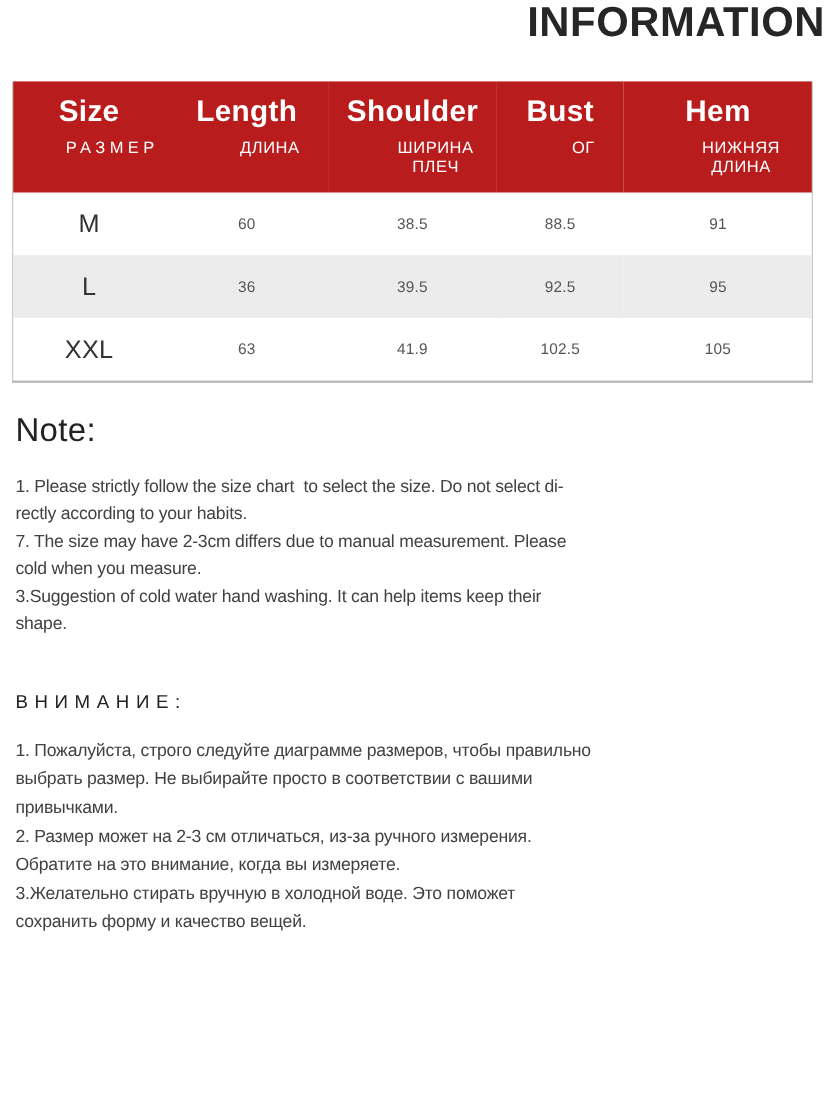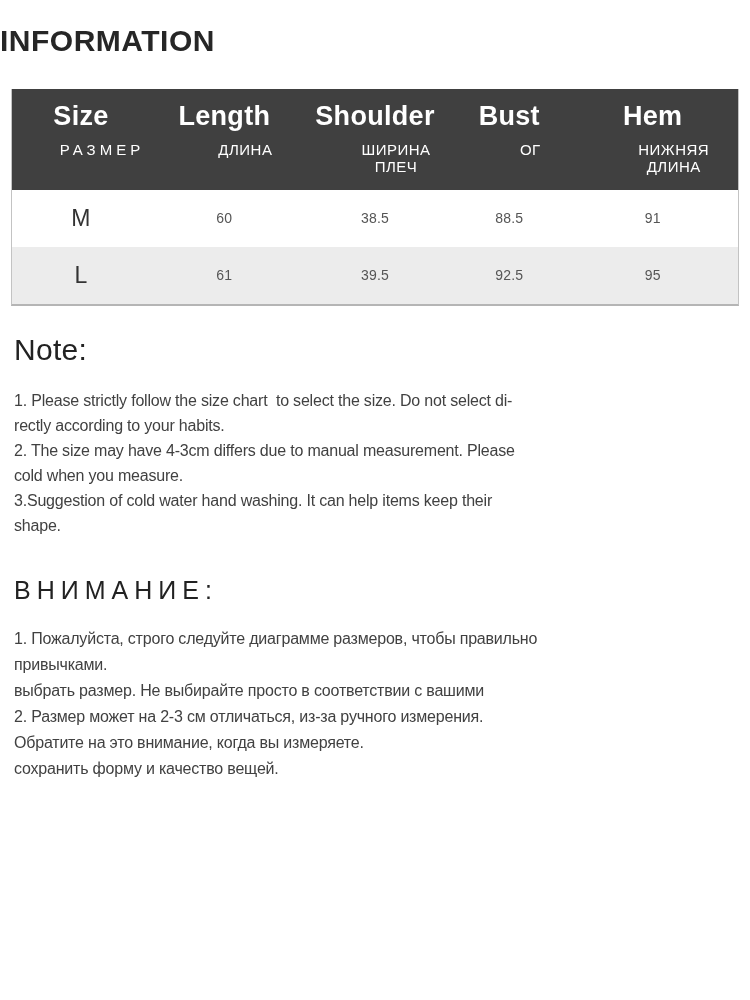--- a/index.html
+++ b/index.html
@@ -7,40 +7,40 @@
     position: relative;
     width: 750px;
     height: 1000px;
     overflow: hidden;
     background: #ffffff;
     font-family: "Liberation Sans", sans-serif;
     color: #2b2b2b;
   }
   .title {
     margin: 0;
-    padding-top: 24px;
-    text-align: left;
-    font-size: 30px;
+    padding-top: 0;
+    text-align: right;
+    font-size: 38px;
     font-weight: 700;
     letter-spacing: 0.5px;
     color: #262626;
   }
   .table-wrap {
     margin: 31px 11px 0 11px;
     border-left: 1px solid #c3c3c3;
     border-right: 1px solid #c3c3c3;
     border-bottom: 2px solid #b5b5b5;
   }
   table.size-table {
     width: 100%;
     border-collapse: collapse;
     table-layout: fixed;
   }
   thead th {
-    background: #404040;
+    background: #b91c1c;
     color: #ffffff;
     font-weight: 400;
     padding: 13px 0 15px 0;
     vertical-align: top;
   }
   .hdr-en {
     font-size: 27px;
     font-weight: 700;
     letter-spacing: 0.3px;
     line-height: 1.1;
@@ -69,22 +69,22 @@
   .notes {
     margin: 0 16px 0 14px;
   }
   .note-heading-en {
     margin-top: 27px;
     font-size: 30px;
     color: #222222;
     letter-spacing: 0.3px;
   }
   .note-heading-ru {
-    margin-top: 38px;
-    font-size: 25px;
+    margin-top: 49px;
+    font-size: 17px;
     color: #222222;
     letter-spacing: 6px;
   }
   .note-block { margin-top: 21px; }
   .note-line {
     white-space: pre;
     font-size: 16px;
     line-height: 25px;
     color: #414141;
     letter-spacing: -0.2px;
@@ -134,44 +134,52 @@
       <tbody>
         <tr>
           <td class="size-cell">M</td>
           <td>60</td>
           <td>38.5</td>
           <td>88.5</td>
           <td>91</td>
         </tr>
         <tr>
           <td class="size-cell">L</td>
-          <td>61</td>
+          <td>36</td>
           <td>39.5</td>
           <td>92.5</td>
           <td>95</td>
+        </tr>
+        <tr>
+          <td class="size-cell">XXL</td>
+          <td>63</td>
+          <td>41.9</td>
+          <td>102.5</td>
+          <td>105</td>
         </tr>
       </tbody>
     </table>
   </div>
 
   <div class="notes">
     <div class="note-heading-en">Note:</div>
     <div class="note-block en">
       <div class="note-line">1. Please strictly follow the size chart  to select the size. Do not select di-</div>
       <div class="note-line">rectly according to your habits.</div>
-      <div class="note-line">2. The size may have 4-3cm differs due to manual measurement. Please</div>
+      <div class="note-line">7. The size may have 2-3cm differs due to manual measurement. Please</div>
       <div class="note-line">cold when you measure.</div>
       <div class="note-line">3.Suggestion of cold water hand washing. It can help items keep their</div>
       <div class="note-line">shape.</div>
     </div>
 
     <div class="note-heading-ru">ВНИМАНИЕ:</div>
     <div class="note-block ru">
       <div class="note-line">1. Пожалуйста, строго следуйте диаграмме размеров, чтобы правильно</div>
+      <div class="note-line">выбрать размер. Не выбирайте просто в соответствии с вашими</div>
       <div class="note-line">привычками.</div>
-      <div class="note-line">выбрать размер. Не выбирайте просто в соответствии с вашими</div>
       <div class="note-line">2. Размер может на 2-3 см отличаться, из-за ручного измерения.</div>
       <div class="note-line">Обратите на это внимание, когда вы измеряете.</div>
+      <div class="note-line">3.Желательно стирать вручную в холодной воде. Это поможет</div>
       <div class="note-line">сохранить форму и качество вещей.</div>
     </div>
   </div>
 
 </div>
 
 </body></html>

